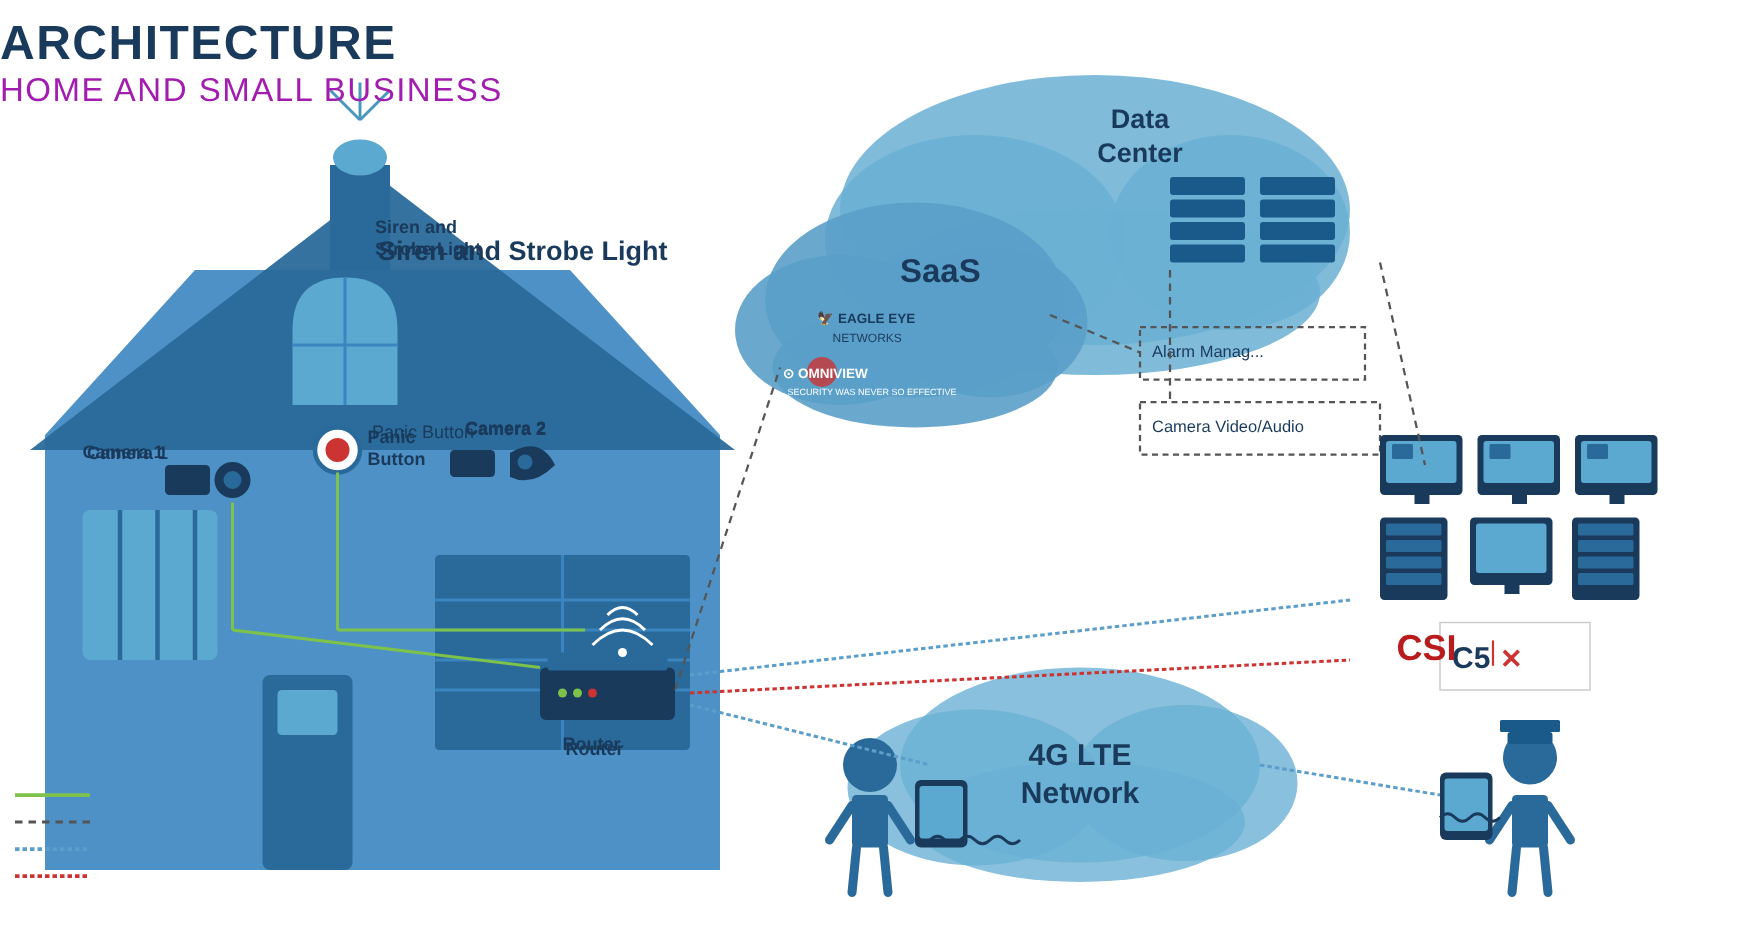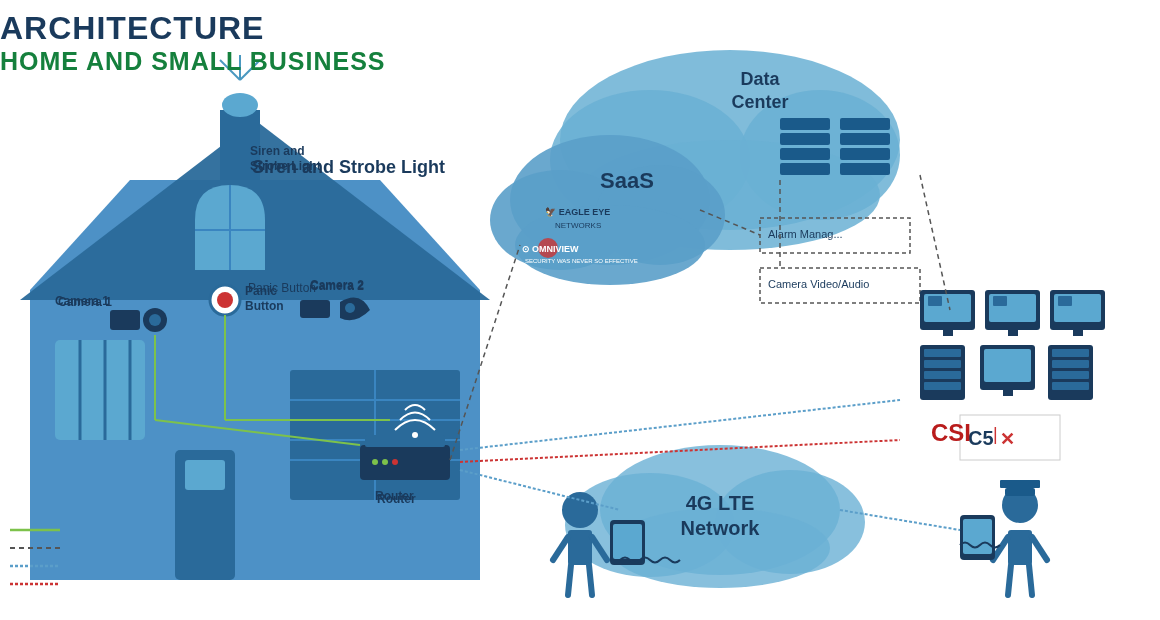--- a/index.html
+++ b/index.html
@@ -26,23 +26,23 @@
       left: 0px;
       z-index: 10;
     }
     .title-line1 {
       font-size: 32px;
       font-weight: bold;
       color: #1a3a5c;
       letter-spacing: 1px;
     }
     .title-line2 {
-      font-size: 25px;
-      font-weight: bold;
-      color: #15803d;
+      font-size: 22px;
+      font-weight: normal;
+      color: #a21caf;
       letter-spacing: 1px;
     }
   </style>
 </head>
 <body>
 
 <div class="main-container">
 
   <div class="title-block">
     <div class="title-line1">ARCHITECTURE</div>

